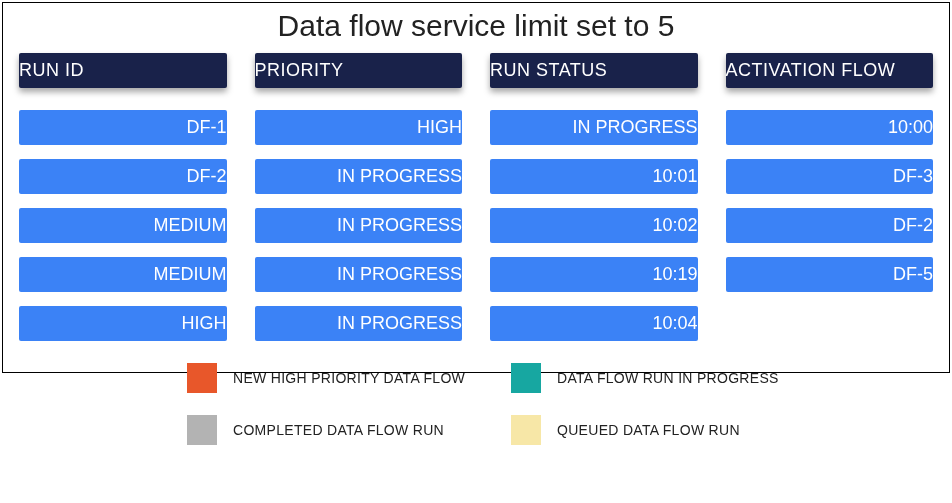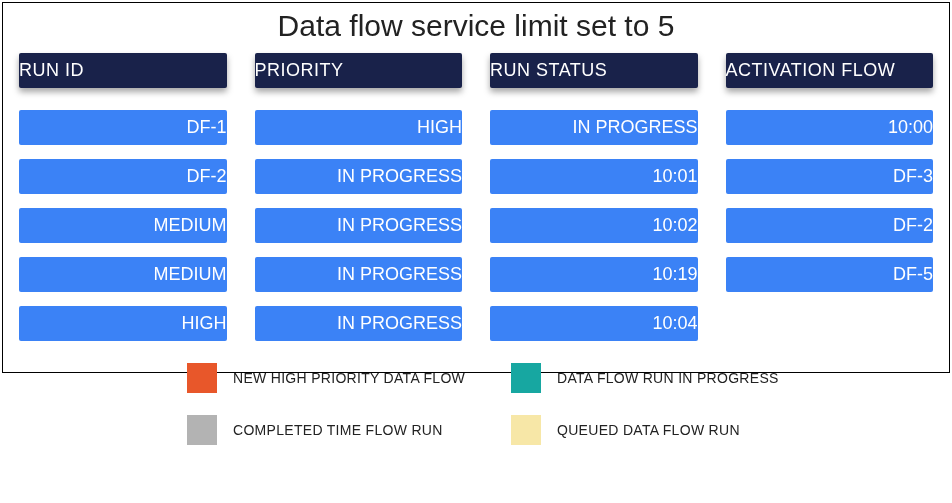--- a/index.html
+++ b/index.html
@@ -122,21 +122,21 @@
     <div class="legend-item">
       <span class="swatch sw-orange"></span>
       <span>NEW HIGH PRIORITY DATA FLOW</span>
     </div>
     <div class="legend-item">
       <span class="swatch sw-teal"></span>
       <span>DATA FLOW RUN IN PROGRESS</span>
     </div>
     <div class="legend-item">
       <span class="swatch sw-grey"></span>
-      <span>COMPLETED TIME FLOW RUN</span>
+      <span>COMPLETED DATA FLOW RUN</span>
     </div>
     <div class="legend-item">
       <span class="swatch sw-yellow"></span>
       <span>QUEUED DATA FLOW RUN</span>
     </div>
   </div>
 
 </div>
 
 </body></html>

